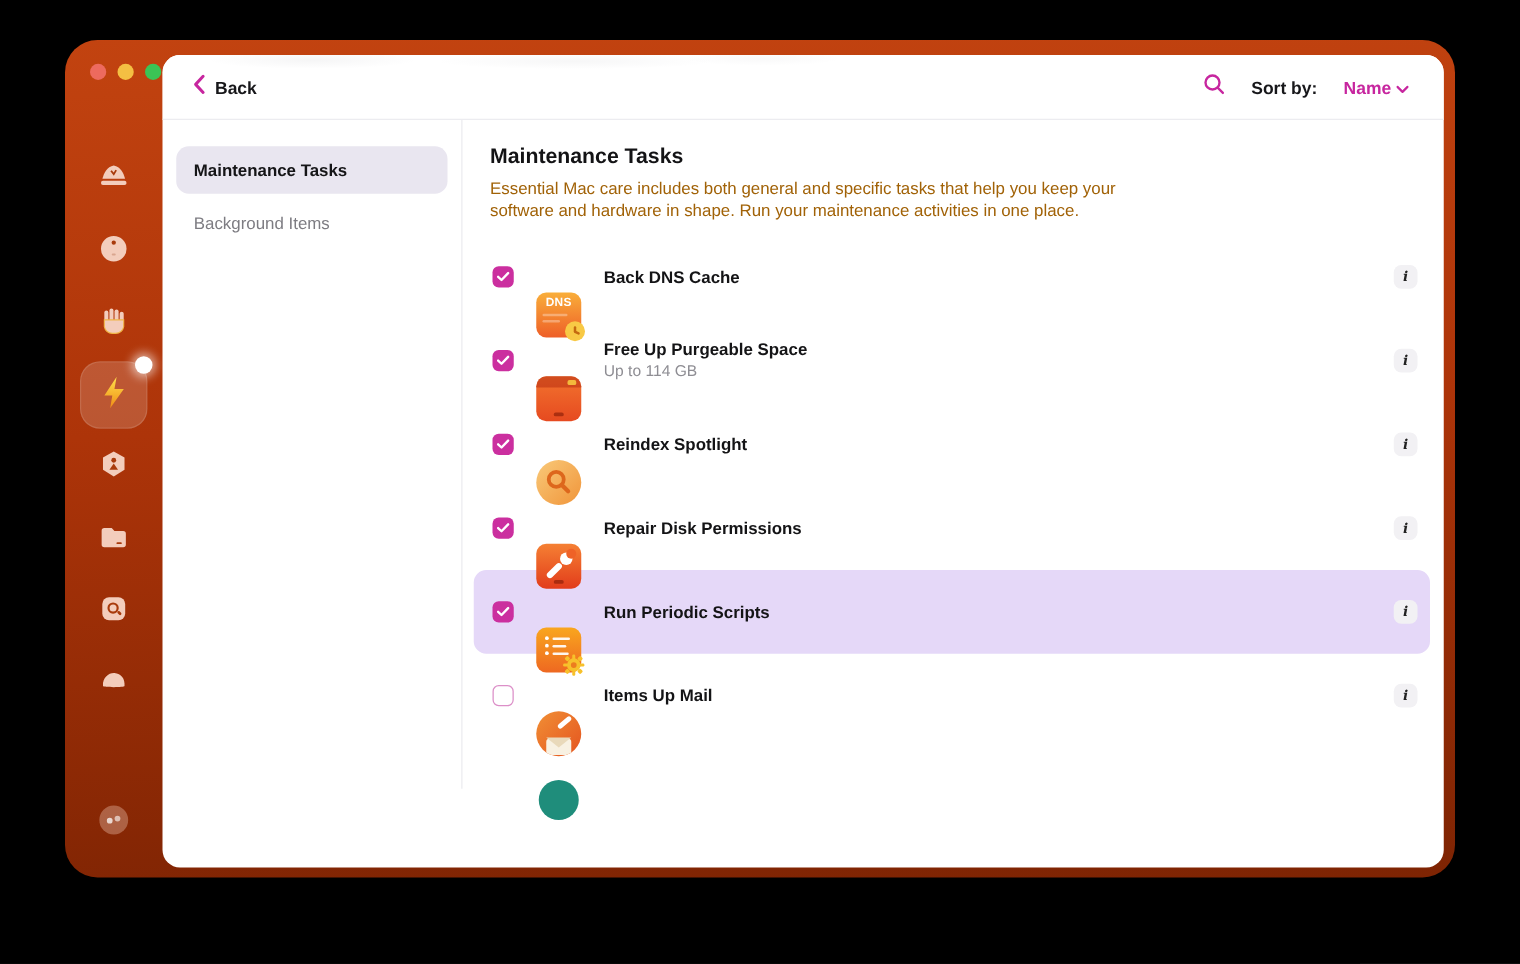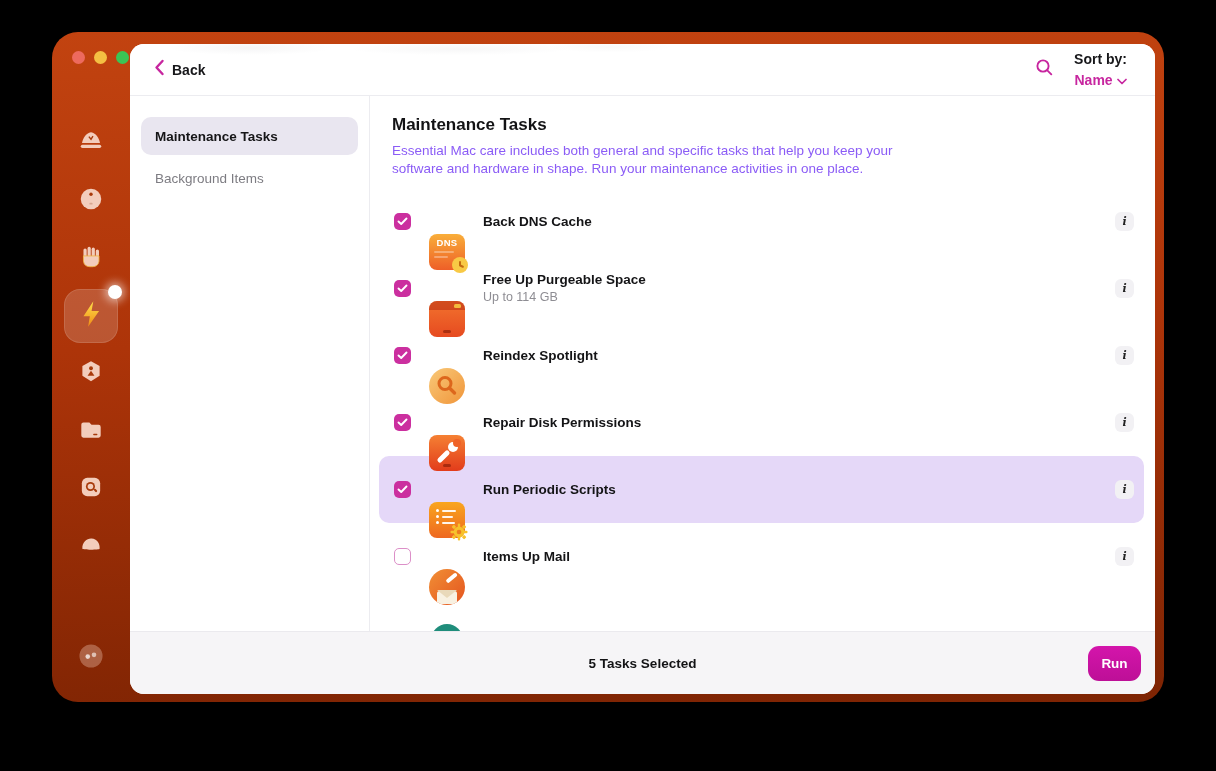--- a/index.html
+++ b/index.html
@@ -30,37 +30,37 @@
 
   .panel-header { position:absolute; left:0; top:0; right:0; height:52px; background:#fff;
     background-image:radial-gradient(120px 10px at 120px 4px, rgba(90,90,100,0.06), transparent 70%),
                      radial-gradient(160px 9px at 330px 5px, rgba(90,90,100,0.05), transparent 70%),
                      radial-gradient(90px 8px at 480px 3px, rgba(90,90,100,0.04), transparent 70%);
     border-bottom:1px solid #ececf0; display:flex; align-items:center; }
   .back-btn { position:absolute; left:24px; display:flex; align-items:center; gap:7px; cursor:pointer; }
   .back-label { font-size:14px; font-weight:700; color:#17171a; }
   .win-title { width:100%; text-align:center; font-size:14.5px; font-weight:700; color:#121214; }
   .header-right { position:absolute; right:28px; display:flex; align-items:center; gap:20px; }
-  .sort-group { display:flex; align-items:center; gap:5px;flex-direction:column; }
+  .sort-group { display:flex; align-items:center; gap:21px; }
   .sort-label { font-size:14px; font-weight:600; color:#17171a; }
   .sort-value { font-size:14px; font-weight:600; color:#c7269f; display:flex; align-items:center; gap:4px; }
 
   .panel-body { position:absolute; top:52px; bottom:63px; left:0; right:0; display:flex; }
 
   
   .nav { width:240px; border-right:1px solid #ececf0; padding:21px 11px 0 11px; flex-shrink:0; }
   .nav-item { height:38px; display:flex; align-items:center; padding:0 14px; border-radius:10px;
               font-size:13.5px; color:#7d7c82; font-weight:500; margin-bottom:4px; cursor:pointer; }
   .nav-item.selected { background:#e9e6f0; color:#151517; font-weight:700; }
 
   
   .content { flex:1; padding-top:19px; position:relative; }
   .intro { padding:0 30px 0 22px; }
   .content-title { font-size:17px; font-weight:700; color:#131315; }
-  .content-desc { margin-top:7px; font-size:13.5px; line-height:1.37; color:#8b5cf6; max-width:505px; }
+  .content-desc { margin-top:7px; font-size:13.5px; line-height:1.37; color:#a16207; max-width:505px; }
 
   .list { margin:9px 11px 0 9px; }
   .row { height:67px; display:flex; align-items:center; padding:0 10px 0 15px; border-radius:10px; }
   .row.highlighted { background:#e5d8f8; }
 
   .checkbox { width:17px; height:17px; border-radius:5px; flex-shrink:0; display:flex; align-items:center; justify-content:center; cursor:pointer; }
   .checkbox.checked { background:#cb2f9f; }
   .checkbox.unchecked { background:#fff; border:1.5px solid #dc8fc8; }
 
   .task-icon { width:36px; height:36px; margin-left:18px; flex-shrink:0; position:relative; }
@@ -417,20 +417,16 @@
               </div>
               <div class="info-btn">i</div>
             </div>
 
           </div>
         </div>
       </div>
 
       <div class="partial-circle"></div>
 
-      <div class="panel-footer">
-        <div class="footer-status">5 Tasks Selected</div>
-        <button class="run-btn">Run</button>
-      </div>
 
     </div>
   </div>
 </div>
 
 </body></html>

